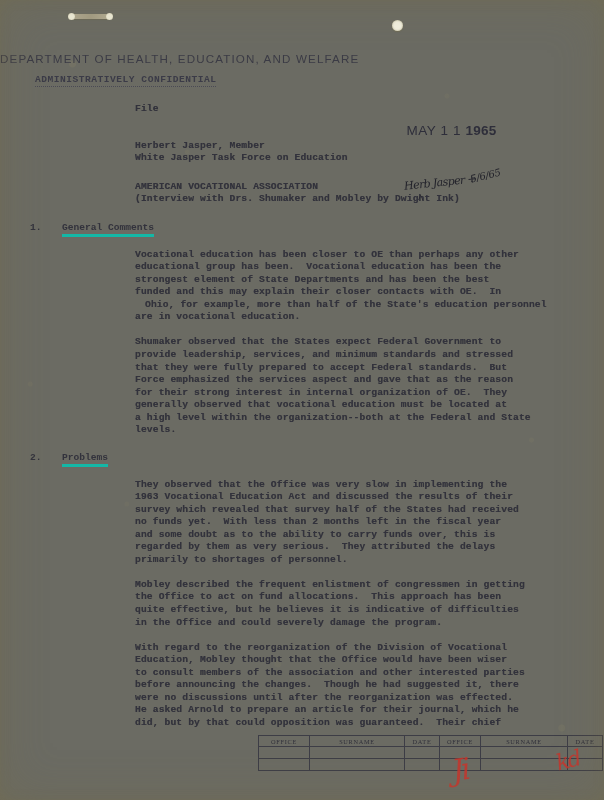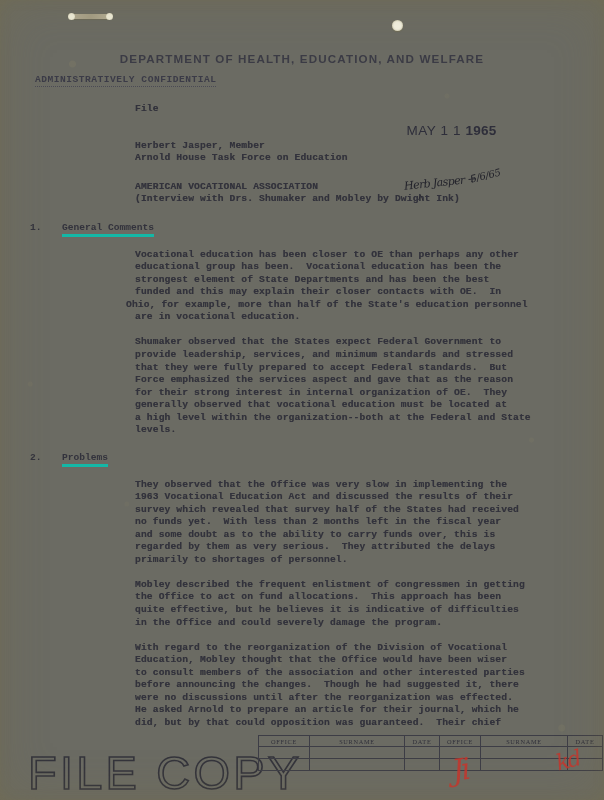--- a/index.html
+++ b/index.html
@@ -79,26 +79,25 @@
     letter-spacing: .15px;
     color: #32323c;
     white-space: pre;
     font-weight: 700;
     text-shadow: 0 0 .6px rgba(50,50,60,.5), .4px .2px .6px rgba(80,78,70,.30);
   }
 
   .dept-head {
     position: absolute;
     left: 0; right: 0;
-    text-align: center;
     font-family: "Liberation Sans", sans-serif;
     font-size: 11.6px;
     letter-spacing: 1.15px;
     color: #3b3b45;
-    font-weight: 700;
+    font-weight: 400;
   }
 
   .confidential {
     position: absolute;
     font-family: "Liberation Mono", "DejaVu Sans Mono", monospace;
     font-size: 9.6px;
     letter-spacing: .5px;
     font-weight: 700;
     color: #3b3b47;
     border-bottom: 1px dotted #4a4a54;
@@ -226,37 +225,37 @@
 
   <div class="confidential" style="left:35px; top:74px;">ADMINISTRATIVELY CONFIDENTIAL</div>
 
   <div class="typed" style="left:135px; top:103px;">File</div>
 
   <div class="datestamp" style="left:389px; top:108px;">
     <span>MAY</span><span> </span><span>1 1</span><span> </span><b>1965</b>
   </div>
 
   <div class="typed" style="left:135px; top:140px;">Herbert Jasper, Member</div>
-  <div class="typed" style="left:135px; top:152px;">Arnold House Task Force on Education</div>
+  <div class="typed" style="left:135px; top:152px;">White Jasper Task Force on Education</div>
 
   <div class="typed" style="left:135px; top:193px;">(Interview with Drs. Shumaker and Mobley by Dwight Ink)</div>
   <div class="typed" style="left:135px; top:181px;">AMERICAN VOCATIONAL ASSOCIATION</div>
 
   <div class="hand hand-name" style="left:404px; top:176px;">Herb Jasper +</div>
   <div class="hand hand-date" style="left:470px; top:170px;">5/6/65</div>
   <div class="caret" style="left:418px; top:192px;">^</div>
 
   <div id="body-sections">
       <div class="sec-num" style="left: 30px; top: 222px;">1.</div>
       <div class="sec-title" style="left: 62px; top: 222px;">General Comments</div>
       <div class="typed" style="left: 135px; top: 248.6px;">Vocational education has been closer to OE than perhaps any other</div>
       <div class="typed" style="left: 135px; top: 261.15px;">educational group has been.  Vocational education has been the</div>
       <div class="typed" style="left: 135px; top: 273.7px;">strongest element of State Departments and has been the best</div>
       <div class="typed" style="left: 135px; top: 286.25px;">funded and this may explain their closer contacts with OE.  In</div>
-      <div class="typed" style="left: 126px; top: 298.8px;">Ohio, for example, more than half of the State's education personnel</div>
+      <div class="typed" style="left: 145px; top: 298.8px;">Ohio, for example, more than half of the State's education personnel</div>
       <div class="typed" style="left: 135px; top: 311.35px;">are in vocational education.</div>
       <div class="typed" style="left: 135px; top: 336.45px;">Shumaker observed that the States expect Federal Government to</div>
       <div class="typed" style="left: 135px; top: 349px;">provide leadership, services, and minimum standards and stressed</div>
       <div class="typed" style="left: 135px; top: 361.55px;">that they were fully prepared to accept Federal standards.  But</div>
       <div class="typed" style="left: 135px; top: 374.1px;">Force emphasized the services aspect and gave that as the reason</div>
       <div class="typed" style="left: 135px; top: 386.65px;">for their strong interest in internal organization of OE.  They</div>
       <div class="typed" style="left: 135px; top: 399.2px;">generally observed that vocational education must be located at</div>
       <div class="typed" style="left: 135px; top: 411.75px;">a high level within the organization--both at the Federal and State</div>
       <div class="typed" style="left: 135px; top: 424.3px;">levels.</div>
       <div class="sec-num" style="left: 30px; top: 451.9px;">2.</div>
@@ -274,21 +273,20 @@
       <div class="typed" style="left: 135px; top: 616.55px;">in the Office and could severely damage the program.</div>
       <div class="typed" style="left: 135px; top: 641.65px;">With regard to the reorganization of the Division of Vocational</div>
       <div class="typed" style="left: 135px; top: 654.2px;">Education, Mobley thought that the Office would have been wiser</div>
       <div class="typed" style="left: 135px; top: 666.75px;">to consult members of the association and other interested parties</div>
       <div class="typed" style="left: 135px; top: 679.3px;">before announcing the changes.  Though he had suggested it, there</div>
       <div class="typed" style="left: 135px; top: 691.85px;">were no discussions until after the reorganization was effected.</div>
       <div class="typed" style="left: 135px; top: 704.4px;">He asked Arnold to prepare an article for their journal, which he</div>
       <div class="typed" style="left: 135px; top: 716.95px;">did, but by that could opposition was guaranteed.  Their chief</div>
     </div>
 
-  <div id="filecopy" style="left:28px; top:745px;">FILE COPY</div>
 
   <table id="routing" style="left:258px; top:735px; width:338px;">
     <thead>
       <tr>
         <th style="width:50px;">OFFICE</th>
         <th style="width:94px;">SURNAME</th>
         <th style="width:34px;">DATE</th>
         <th style="width:40px;">OFFICE</th>
         <th style="width:86px;">SURNAME</th>
         <th style="width:34px;">DATE</th>

